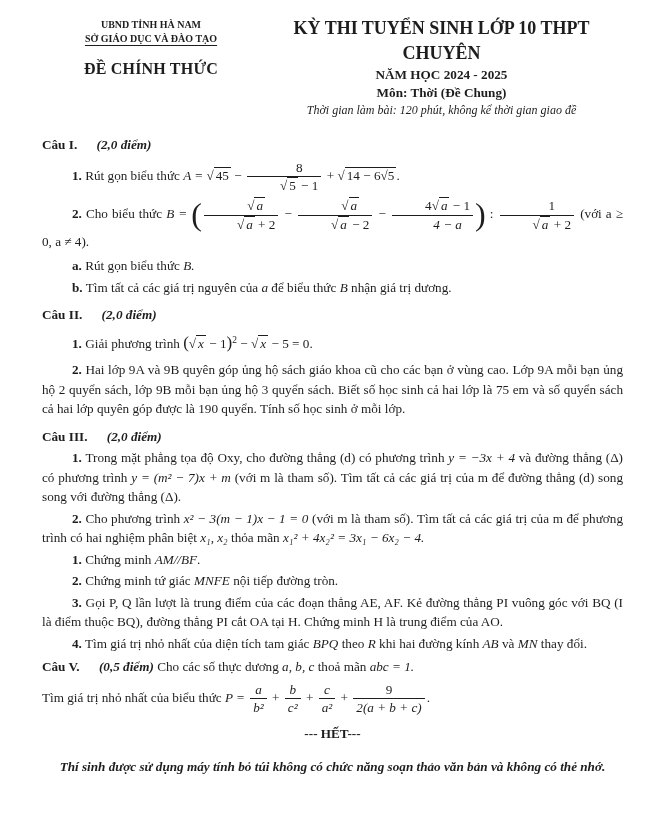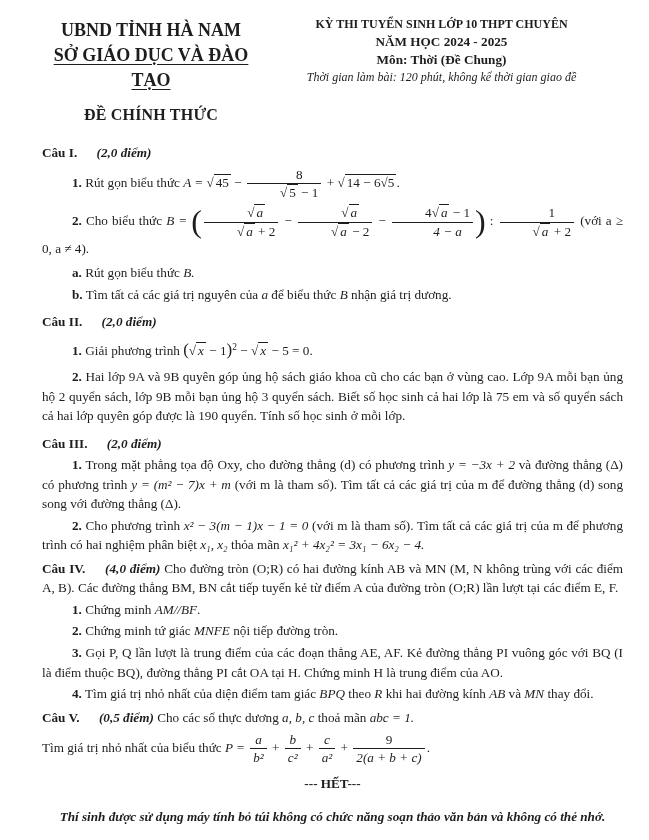--- a/index.html
+++ b/index.html
@@ -10,24 +10,24 @@
     font-family: "Liberation Serif", serif;
     font-size: 13.2px; line-height: 1.48;
   }
   .page { padding: 16px 26px 0 42px; }
 
   
   .hdr { display: flex; align-items: flex-start; }
   .hdr-left { width: 218px; text-align: center; padding-top: 2px; }
   .hdr-right { flex: 1; text-align: center; }
   .hl { font-weight: bold; line-height: 1.38; }
-  .hl-sm { font-size: 18px; }
+  .hl-sm { font-size: 10px; }
   .u { text-decoration: underline; text-underline-offset: 3px; }
   .doc-type { margin-top: 12px; font-size: 16px; letter-spacing: .2px; }
-  .exam-main { font-size: 12px; }
+  .exam-main { font-size: 18px; }
   .duration { font-weight: normal; font-style: italic; font-size: 12px; line-height: 1.45; }
 
   main { margin-top: 16px; }
   .shead { margin: 8px 0 2px; }
   .bi { font-weight: bold; font-style: italic; margin-left: 16px; }
   .it { font-style: italic; }
   .item { margin: 2px 0; text-indent: 30px; text-align: justify; }
   .noind { text-indent: 0; }
   .just { text-align: justify; margin: 4px 0 2px; }
   .mrow { margin: 5px 0; }
@@ -115,62 +115,57 @@
         <span>Hai lớp 9A và 9B quyên góp ủng hộ sách giáo khoa cũ cho các bạn ở vùng cao. Lớp 9A mỗi bạn ủng hộ 2 quyển sách, lớp 9B mỗi bạn ủng hộ 3 quyển sách. Biết số học sinh cả hai lớp là 75 em và số quyển sách cả hai lớp quyên góp được là 190 quyển. Tính số học sinh ở mỗi lớp.</span>
       </p>
     </section>
 
     <section>
       <p class="shead"><b>Câu III.</b> <span class="bi">(2,0 điểm)</span></p>
 
       <p class="item">
         <b>1.</b>
         <span>Trong mặt phẳng tọa độ Oxy, cho đường thẳng (d) có phương trình</span>
-        <span class="it">y = −3x + 2</span>
+        <span class="it">y = −3x + 4</span>
         <span>và đường thẳng (Δ) có phương trình</span>
         <span class="it">y = (m² − 7)x + m</span>
         <span>(với m là tham số). Tìm tất cả các giá trị của m để đường thẳng (d) song song với đường thẳng (Δ).</span>
       </p>
 
       <p class="item">
         <b>2.</b>
         <span>Cho phương trình</span>
         <span class="it">x² − 3(m − 1)x − 1 = 0</span>
         <span>(với m là tham số). Tìm tất cả các giá trị của m để phương trình có hai nghiệm phân biệt</span>
         <span class="it">x₁, x₂</span>
         <span>thỏa mãn</span>
         <span class="it">x₁² + 4x₂² = 3x₁ − 6x₂ − 4.</span>
       </p>
     </section>
 
     <section>
-      <p class="noind just">
-        <b>Câu IV.</b>
-        <span class="bi">(4,0 điểm)</span>
-        <span>Cho đường tròn (O;R) có hai đường kính AB và MN (M, N không trùng với các điểm A, B). Các đường thẳng BM, BN cắt tiếp tuyến kẻ từ điểm A của đường tròn (O;R) lần lượt tại các điểm E, F.</span>
-      </p>
 
       <p class="item">
         <b>1.</b>
         <span>Chứng minh</span>
         <span class="it">AM//BF</span><span>.</span>
       </p>
       <p class="item">
         <b>2.</b>
         <span>Chứng minh tứ giác</span>
         <span class="it">MNFE</span>
         <span>nội tiếp đường tròn.</span>
       </p>
       <p class="item">
         <b>3.</b>
         <span>Gọi P, Q lần lượt là trung điểm của các đoạn thẳng AE, AF. Kẻ đường thẳng PI vuông góc với BQ (I là điểm thuộc BQ), đường thẳng PI cắt OA tại H. Chứng minh H là trung điểm của AO.</span>
       </p>
       <p class="item">
         <b>4.</b>
-        <span>Tìm giá trị nhỏ nhất của diện điểm tam giác</span>
+        <span>Tìm giá trị nhỏ nhất của diện tích tam giác</span>
         <i>BPQ</i>
         <span>theo</span>
         <i>R</i>
         <span>khi hai đường kính</span>
         <i>AB</i>
         <span>và</span>
         <i>MN</i>
         <span>thay đổi.</span>
       </p>
     </section>

